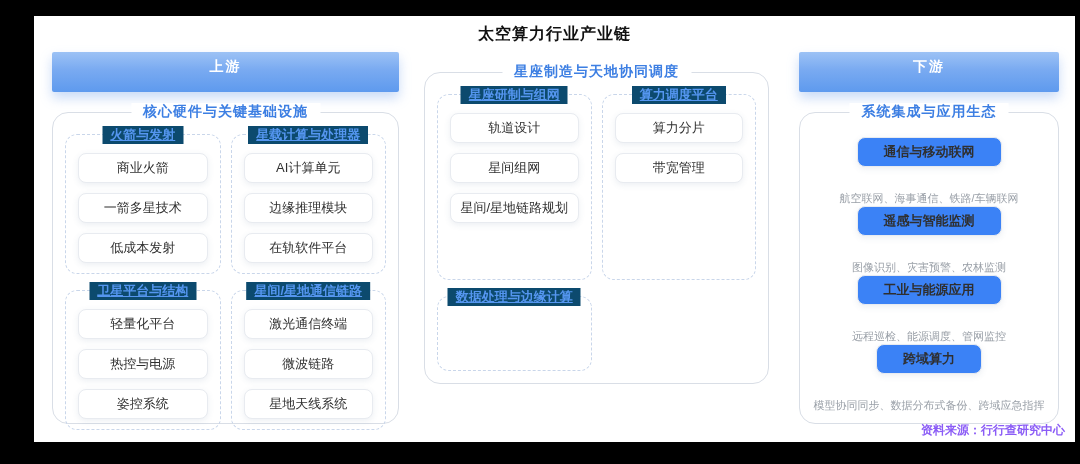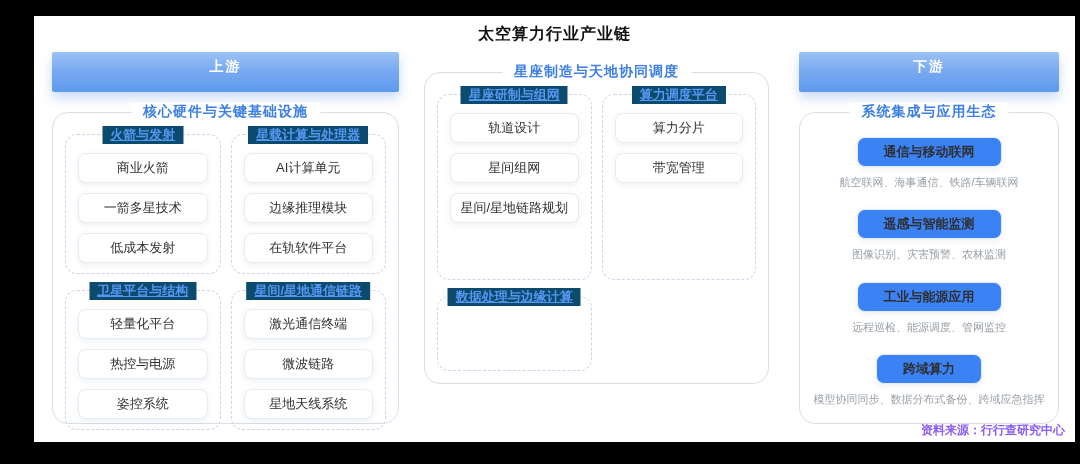--- a/index.html
+++ b/index.html
@@ -60,21 +60,21 @@
     padding:24px 10px 16px;box-sizing:border-box;height:100%;
   }
   .app{text-align:center;}
   .app-box{
     display:inline-block;height:28px;line-height:28px;padding:0 26px;
     background:#3b82f6;border:1px solid #e8ebf0;border-radius:8px;
     box-shadow:0 2px 6px rgba(70,95,140,.10);
     font-size:13px;font-weight:600;color:#2f2f2f;white-space:nowrap;
   }
   .app-caption{
-    margin-top:8px;font-size:11px;color:#9aa0a8;white-space:nowrap;
+    margin-top:24px;font-size:11px;color:#9aa0a8;white-space:nowrap;
   }
   .source{
     position:absolute;right:10px;bottom:3px;
     color:#8b5cf6;font-size:12px;font-weight:bold;
   }
 </style>
 </head>
 <body>
 
 <div class="canvas">

